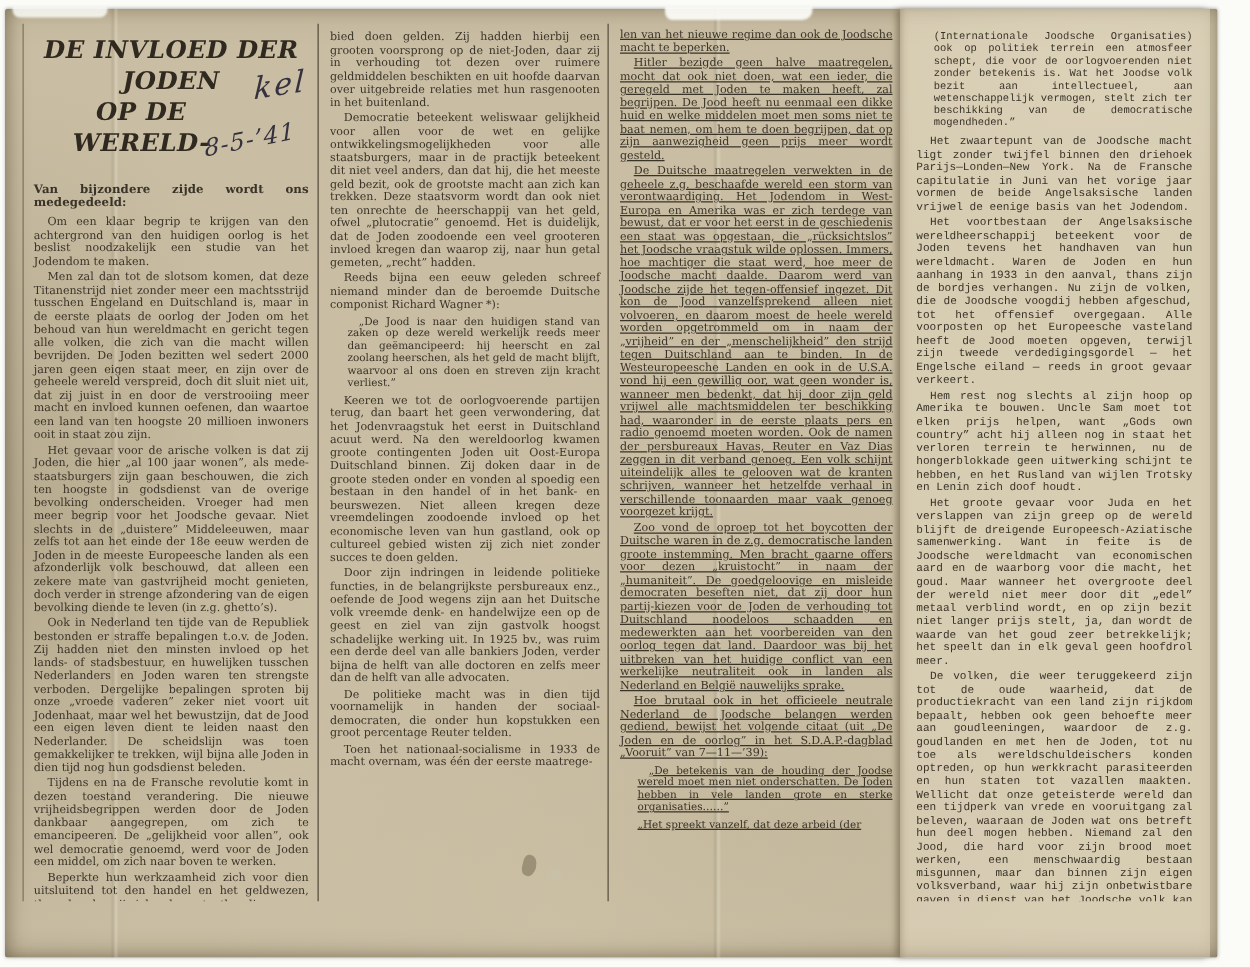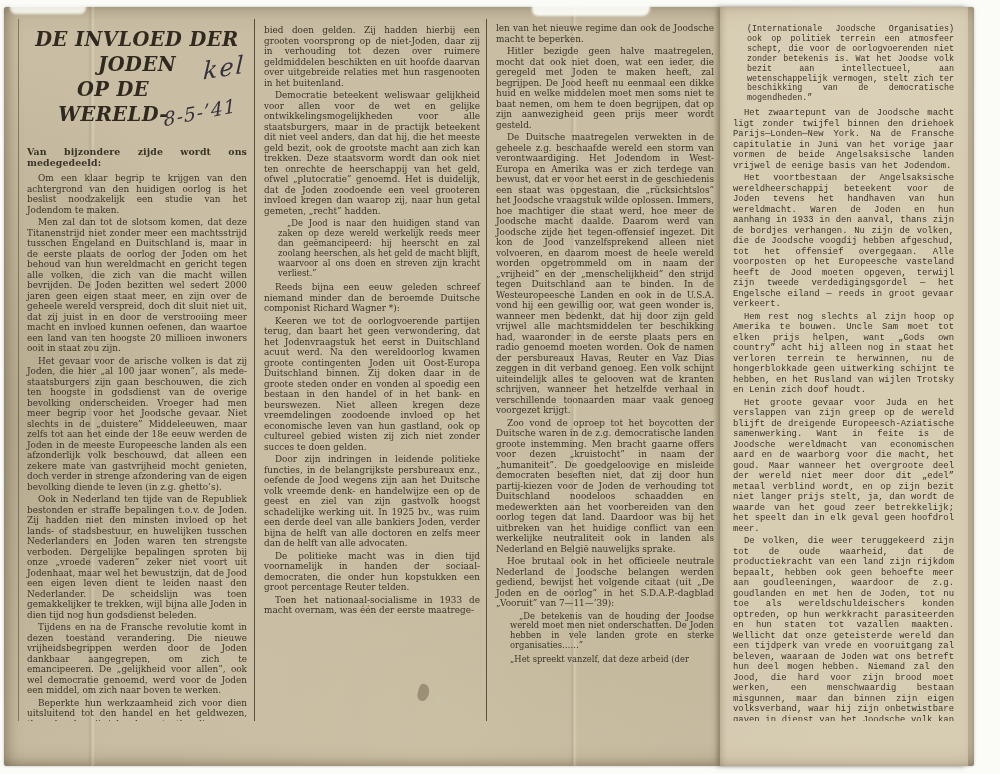--- a/index.html
+++ b/index.html
@@ -34,21 +34,21 @@
     background:rgba(88,78,56,0.4);border-radius:40% 60% 55% 45%;transform:rotate(14deg);}
   .mark2{position:absolute;left:432px;top:688px;width:14px;height:9px;z-index:2;
     background:rgba(200,192,168,0.8);border-radius:50%;}
 
   .cols{position:relative;z-index:2;display:flex;align-items:stretch;
     padding:12px 16px 0 14px;height:714px;box-sizing:border-box;}
   .col{box-sizing:border-box;color:#3a3328;font-size:8.9px;line-height:10.5px;
     text-align:justify;overflow:hidden;}
   .col1{width:236px;border-left:1px solid rgba(62,54,38,0.5);padding:0 7px 0 8px;}
   .col2{width:232px;border-left:1px solid rgba(58,50,36,0.8);padding:6px 6px 0 9px;}
-  .col3{width:234px;border-left:1px solid rgba(58,50,36,0.78);padding:4px 6px 0 9px;}
+  .col3{width:234px;border-left:1px solid rgba(58,50,36,0.78);padding:4px 6px 0 9px;text-decoration:underline;}
   .col4{flex:1;padding:6px 4px 0 13px;font-family:Liberation Mono, monospace;}
 
   .blk{margin:0 0 2px;}
   .para{text-indent:11px;}
   .cont{text-indent:0;}
   .quote{margin:3px 0 4px 14px;font-size:8.4px;line-height:9.9px;text-indent:9px;}
   .qcont{margin:0 0 4px 14px;font-size:8.4px;line-height:9.9px;text-indent:0;}
   .footnote{margin:8px 0 0 4px;font-size:8.4px;line-height:10px;text-align:right;}
   .footnote::before{content:"";display:block;width:92px;border-top:1px solid rgba(58,50,36,0.85);margin-bottom:4px;}
 
@@ -91,22 +91,22 @@
       <p class="blk para">Om een klaar begrip te krijgen van den achtergrond van den huidigen oorlog is het beslist noodzakelijk een studie van het Jodendom te maken.</p>
           <p class="blk para">Men zal dan tot de slotsom komen, dat deze Titanenstrijd niet zonder meer een machtsstrijd tusschen Engeland en Duitschland is, maar in de eerste plaats de oorlog der Joden om het behoud van hun wereldmacht en gericht tegen alle volken, die zich van die macht willen bevrijden. De Joden bezitten wel sedert 2000 jaren geen eigen staat meer, en zijn over de geheele wereld verspreid, doch dit sluit niet uit, dat zij juist in en door de verstrooiing meer macht en invloed kunnen oefenen, dan waartoe een land van ten hoogste 20 millioen inwoners ooit in staat zou zijn.</p>
           <p class="blk para">Het gevaar voor de arische volken is dat zij Joden, die hier „al 100 jaar wonen”, als mede-staatsburgers zijn gaan beschouwen, die zich ten hoogste in godsdienst van de overige bevolking onderscheiden. Vroeger had men meer begrip voor het Joodsche gevaar. Niet slechts in de „duistere” Middeleeuwen, maar zelfs tot aan het einde der 18e eeuw werden de Joden in de meeste Europeesche landen als een afzonderlijk volk beschouwd, dat alleen een zekere mate van gastvrijheid mocht genieten, doch verder in strenge afzondering van de eigen bevolking diende te leven (in z.g. ghetto’s).</p>
           <p class="blk para">Ook in Nederland ten tijde van de Republiek bestonden er straffe bepalingen t.o.v. de Joden. Zij hadden niet den minsten invloed op het lands- of stadsbestuur, en huwelijken tusschen Nederlanders en Joden waren ten strengste verboden. Dergelijke bepalingen sproten bij onze „vroede vaderen” zeker niet voort uit Jodenhaat, maar wel het bewustzijn, dat de Jood een eigen leven dient te leiden naast den Nederlander. De scheidslijn was toen gemakkelijker te trekken, wijl bijna alle Joden in dien tijd nog hun godsdienst beleden.</p>
           <p class="blk para">Tijdens en na de Fransche revolutie komt in dezen toestand verandering. Die nieuwe vrijheidsbegrippen werden door de Joden dankbaar aangegrepen, om zich te emancipeeren. De „gelijkheid voor allen”, ook wel democratie genoemd, werd voor de Joden een middel, om zich naar boven te werken.</p>
           <p class="blk para">Beperkte hun werkzaamheid zich voor dien uitsluitend tot den handel en het geldwezen, thans konden zij zich ook op staatkundig ge-</p>
         </div>
       <div class="col col2">
           <p class="blk cont">bied doen gelden. Zij hadden hierbij een grooten voorsprong op de niet-Joden, daar zij in verhouding tot dezen over ruimere geldmiddelen beschikten en uit hoofde daarvan over uitgebreide relaties met hun rasgenooten in het buitenland.</p>
           <p class="blk para">Democratie beteekent weliswaar gelijkheid voor allen voor de wet en gelijke ontwikkelingsmogelijkheden voor alle staatsburgers, maar in de practijk beteekent dit niet veel anders, dan dat hij, die het meeste geld bezit, ook de grootste macht aan zich kan trekken. Deze staatsvorm wordt dan ook niet ten onrechte de heerschappij van het geld, ofwel „plutocratie” genoemd. Het is duidelijk, dat de Joden zoodoende een veel grooteren invloed kregen dan waarop zij, naar hun getal gemeten, „recht” hadden.</p>
+          <p class="blk para">Reeds bijna een eeuw geleden schreef niemand minder dan de beroemde Duitsche componist Richard Wagner *):</p>
           <p class="blk quote">„De Jood is naar den huidigen stand van zaken op deze wereld werkelijk reeds meer dan geëmancipeerd: hij heerscht en zal zoolang heerschen, als het geld de macht blijft, waarvoor al ons doen en streven zijn kracht verliest.”</p>
-          <p class="blk para">Reeds bijna een eeuw geleden schreef niemand minder dan de beroemde Duitsche componist Richard Wagner *):</p>
           <p class="blk para">Keeren we tot de oorlogvoerende partijen terug, dan baart het geen verwondering, dat het Jodenvraagstuk het eerst in Duitschland acuut werd. Na den wereldoorlog kwamen groote contingenten Joden uit Oost-Europa Duitschland binnen. Zij doken daar in de groote steden onder en vonden al spoedig een bestaan in den handel of in het bank- en beurswezen. Niet alleen kregen deze vreemdelingen zoodoende invloed op het economische leven van hun gastland, ook op cultureel gebied wisten zij zich niet zonder succes te doen gelden.</p>
           <p class="blk para">Door zijn indringen in leidende politieke functies, in de belangrijkste persbureaux enz., oefende de Jood wegens zijn aan het Duitsche volk vreemde denk- en handelwijze een op de geest en ziel van zijn gastvolk hoogst schadelijke werking uit. In 1925 bv., was ruim een derde deel van alle bankiers Joden, verder bijna de helft van alle doctoren en zelfs meer dan de helft van alle advocaten.</p>
           <p class="blk para">De politieke macht was in dien tijd voornamelijk in handen der sociaal-democraten, die onder hun kopstukken een groot percentage Reuter telden.</p>
           <p class="blk para">Toen het nationaal-socialisme in 1933 de macht overnam, was één der eerste maatrege-</p>
         </div>
       <div class="col col3">
           <p class="blk cont">len van het nieuwe regime dan ook de Joodsche macht te beperken.</p>
           <p class="blk para">Hitler bezigde geen halve maatregelen, mocht dat ook niet doen, wat een ieder, die geregeld met Joden te maken heeft, zal begrijpen. De Jood heeft nu eenmaal een dikke huid en welke middelen moet men soms niet te baat nemen, om hem te doen begrijpen, dat op zijn aanwezigheid geen prijs meer wordt gesteld.</p>
           <p class="blk para">De Duitsche maatregelen verwekten in de geheele z.g. beschaafde wereld een storm van verontwaardiging. Het Jodendom in West-Europa en Amerika was er zich terdege van bewust, dat er voor het eerst in de geschiedenis een staat was opgestaan, die „rücksichtslos” het Joodsche vraagstuk wilde oplossen. Immers, hoe machtiger die staat werd, hoe meer de Joodsche macht daalde. Daarom werd van Joodsche zijde het tegen-offensief ingezet. Dit kon de Jood vanzelfsprekend alleen niet volvoeren, en daarom moest de heele wereld worden opgetrommeld om in naam der „vrijheid” en der „menschelijkheid” den strijd tegen Duitschland aan te binden. In de Westeuropeesche Landen en ook in de U.S.A. vond hij een gewillig oor, wat geen wonder is, wanneer men bedenkt, dat hij door zijn geld vrijwel alle machtsmiddelen ter beschikking had, waaronder in de eerste plaats pers en radio genoemd moeten worden. Ook de namen der persbureaux Havas, Reuter en Vaz Dias zeggen in dit verband genoeg. Een volk schijnt uiteindelijk alles te gelooven wat de kranten schrijven, wanneer het hetzelfde verhaal in verschillende toonaarden maar vaak genoeg voorgezet krijgt.</p>
           <p class="blk para">Zoo vond de oproep tot het boycotten der Duitsche waren in de z.g. democratische landen groote instemming. Men bracht gaarne offers voor dezen „kruistocht” in naam der „humaniteit”. De goedgeloovige en misleide democraten beseften niet, dat zij door hun partij-kiezen voor de Joden de verhouding tot Duitschland noodeloos schaadden en medewerkten aan het voorbereiden van den oorlog tegen dat land. Daardoor was bij het uitbreken van het huidige conflict van een werkelijke neutraliteit ook in landen als Nederland en België nauwelijks sprake.</p>

